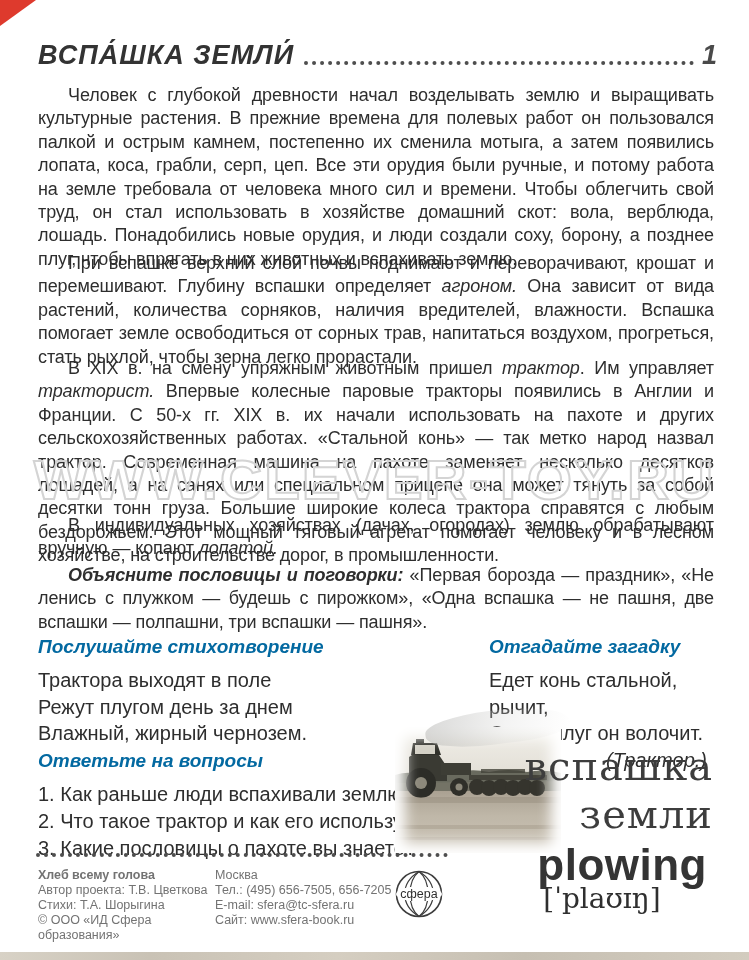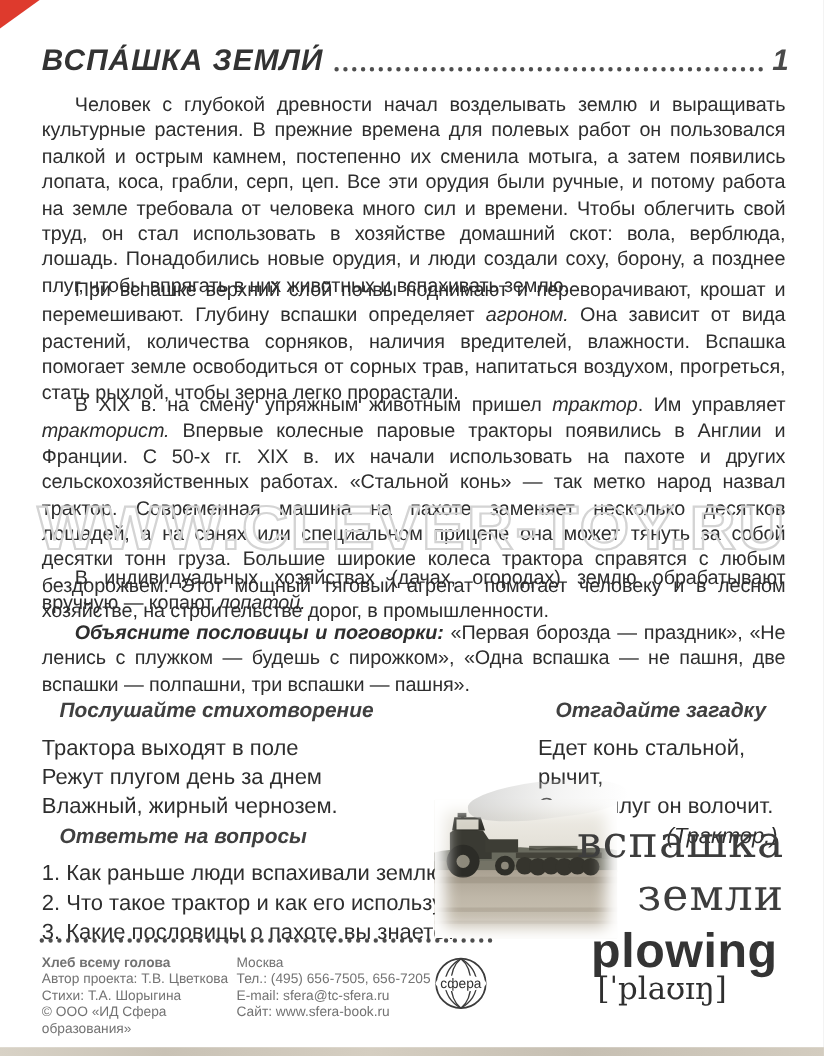--- a/index.html
+++ b/index.html
@@ -42,22 +42,22 @@
     position:absolute;left:38px;width:676px;
     font-size:18px;line-height:23.4px;
     text-align:justify;text-indent:30px;
     letter-spacing:-0.1px;
     margin:0;
   }
   .seg-i{font-style:italic;}
   .seg-bi{font-style:italic;font-weight:bold;}
   
   .colhead{
-    font-size:19px;font-weight:bold;font-style:italic;color:#404040;
-    margin:0 0 9px 16px;
+    font-size:19px;font-weight:bold;font-style:italic;color:#0369a1;
+    margin:0 0 9px 0;
   }
   .poem-col{position:absolute;left:38px;top:636px;width:400px;}
   .riddle-col{position:absolute;left:489px;top:636px;width:224px;}
   .verse{font-size:20px;line-height:26.5px;}
   .riddle-answer{
     font-size:20px;font-style:italic;text-align:right;
     padding-right:6px;margin-top:0;line-height:26.5px;
   }
   
   .questions{position:absolute;left:38px;top:750px;width:420px;}

